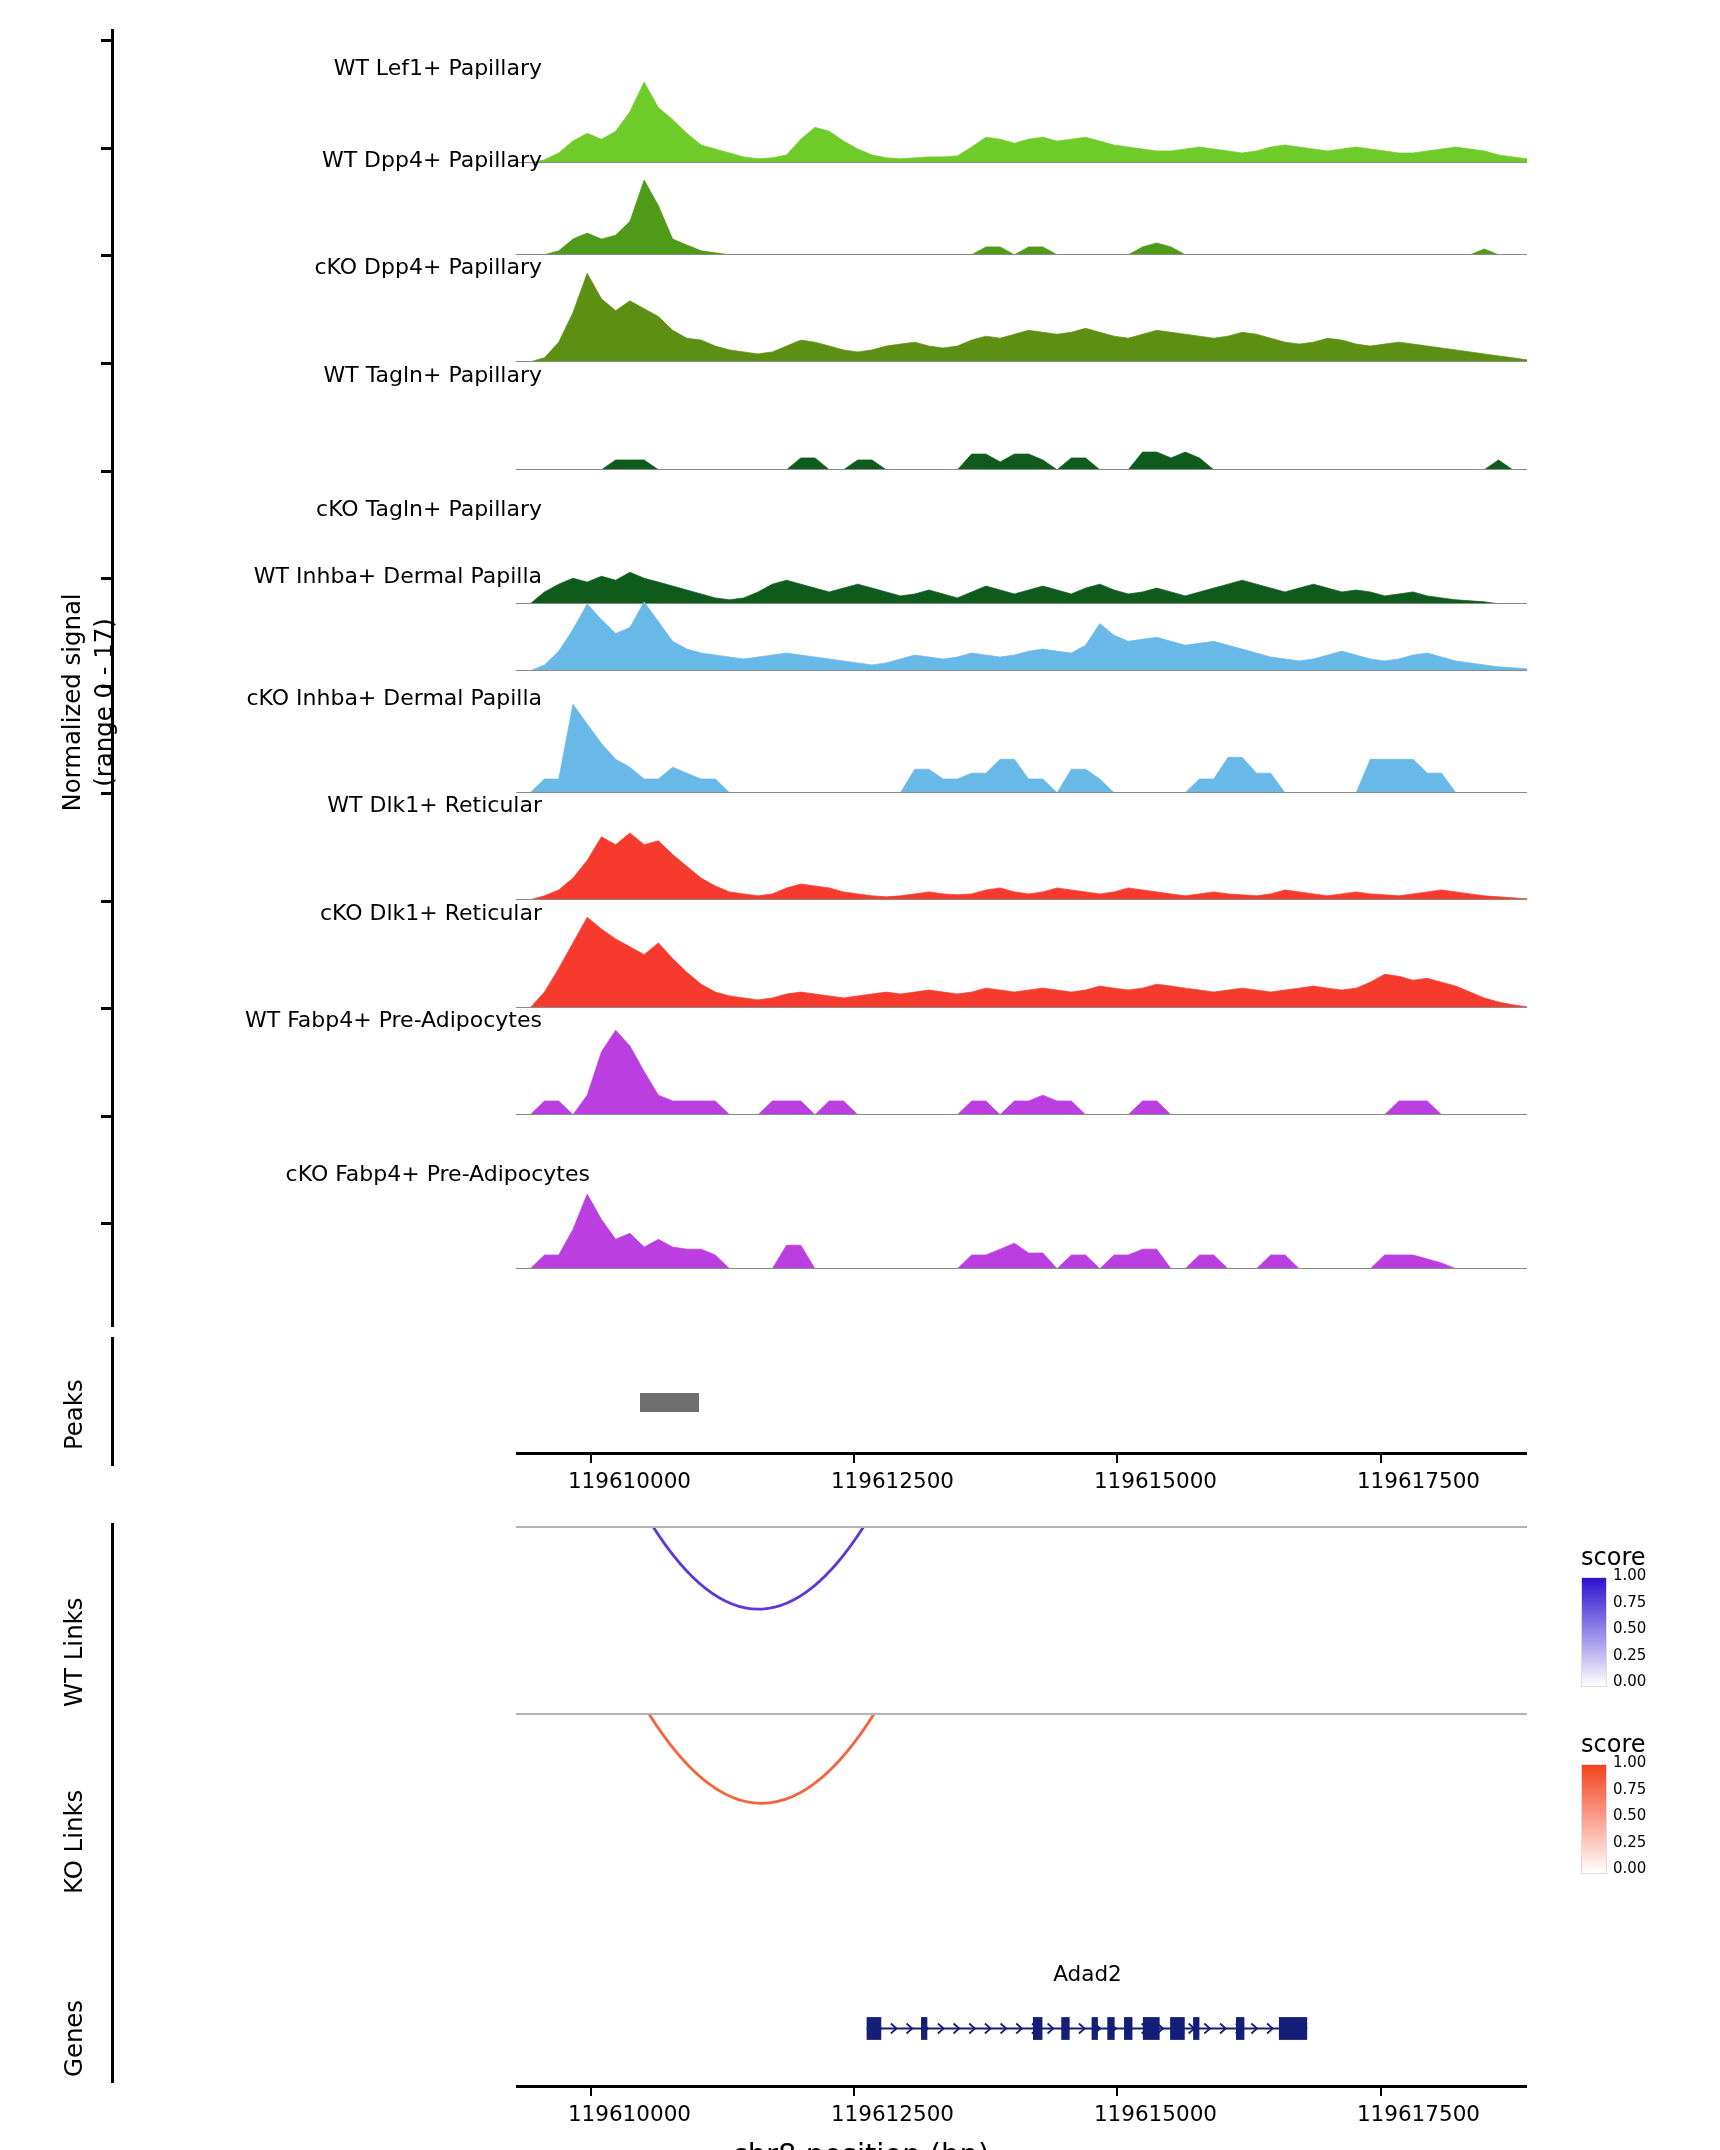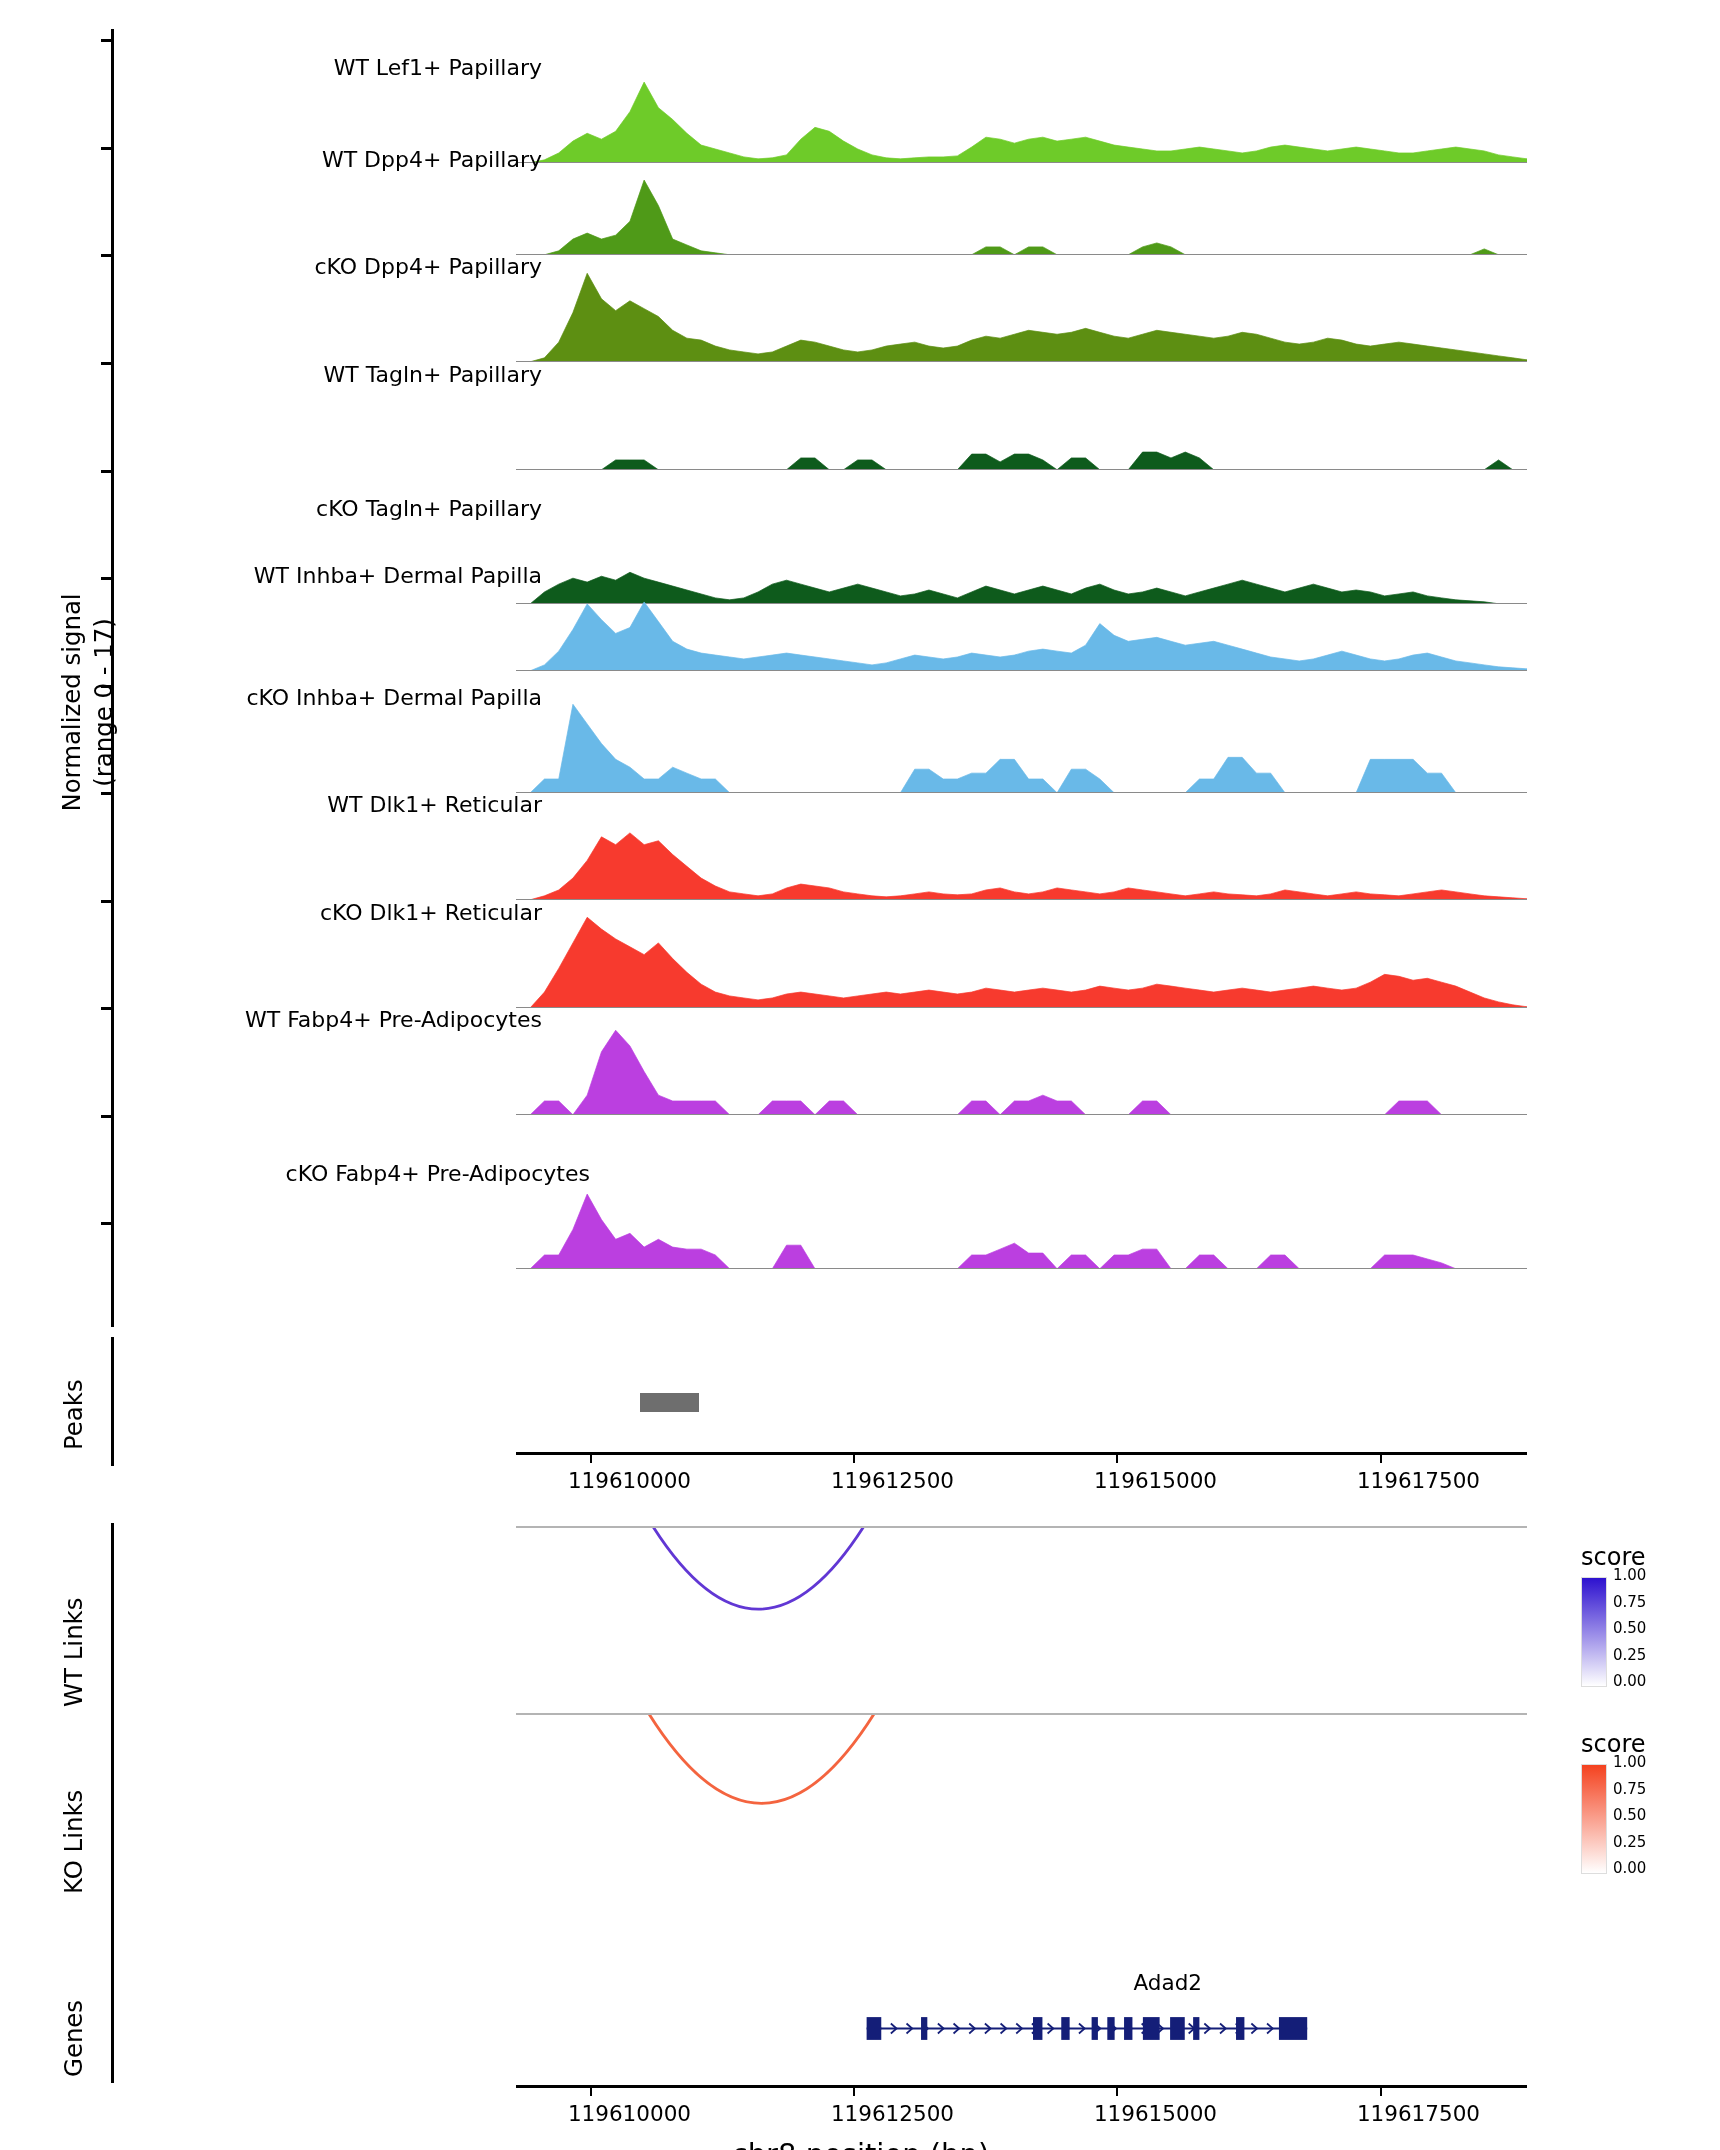--- a/index.html
+++ b/index.html
@@ -277,21 +277,21 @@
             <div>0.25</div>
             <div>0.00</div>
           </div>
       </div>
     </div>
   </div>
 
   <div id="genes-block" style="top:1900px; height:251px;">
     <div class="axis-left" style="top:7.2px; height:176px;"></div>
     <div class="side-title" style="left:59px; top:11.5px; transform: rotate(-90deg) translate(-165px,0);">Genes</div>
-    <div class="gene-name" id="gene-name-0" style="left: 973px; top: 70px; width: 229px; text-align: right;">Adad2</div>
+    <div class="gene-name" id="gene-name-0" style="left: 973px; top: 61px; width: 229px; text-align: center;">Adad2</div>
     <svg class="gene-model" id="gene-model-svg" style="left:516px; top:100px;" width="1011" height="57" viewBox="0 0 1410 80">
         <line x1="487.625" y1="40" x2="1105.96875" y2="40" stroke="#141e78" stroke-width="3"></line>
         <path d="M 499.625 33 L 507.625 40 L 499.625 47" fill="none" stroke="#141e78" stroke-width="2.5"></path>
         <path d="M 521.625 33 L 529.625 40 L 521.625 47" fill="none" stroke="#141e78" stroke-width="2.5"></path>
         <path d="M 543.625 33 L 551.625 40 L 543.625 47" fill="none" stroke="#141e78" stroke-width="2.5"></path>
         <path d="M 565.625 33 L 573.625 40 L 565.625 47" fill="none" stroke="#141e78" stroke-width="2.5"></path>
         <path d="M 587.625 33 L 595.625 40 L 587.625 47" fill="none" stroke="#141e78" stroke-width="2.5"></path>
         <path d="M 609.625 33 L 617.625 40 L 609.625 47" fill="none" stroke="#141e78" stroke-width="2.5"></path>
         <path d="M 631.625 33 L 639.625 40 L 631.625 47" fill="none" stroke="#141e78" stroke-width="2.5"></path>
         <path d="M 653.625 33 L 661.625 40 L 653.625 47" fill="none" stroke="#141e78" stroke-width="2.5"></path>

